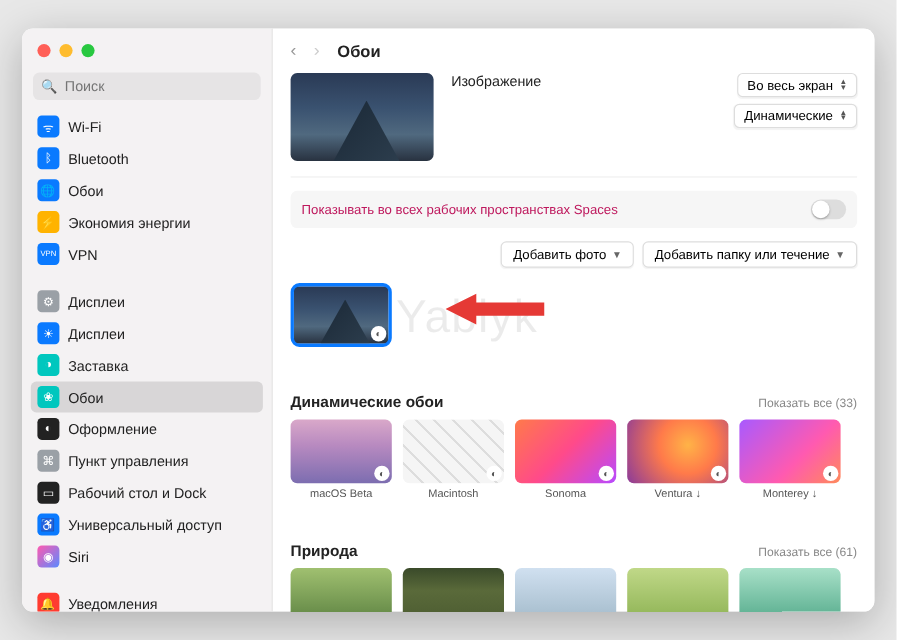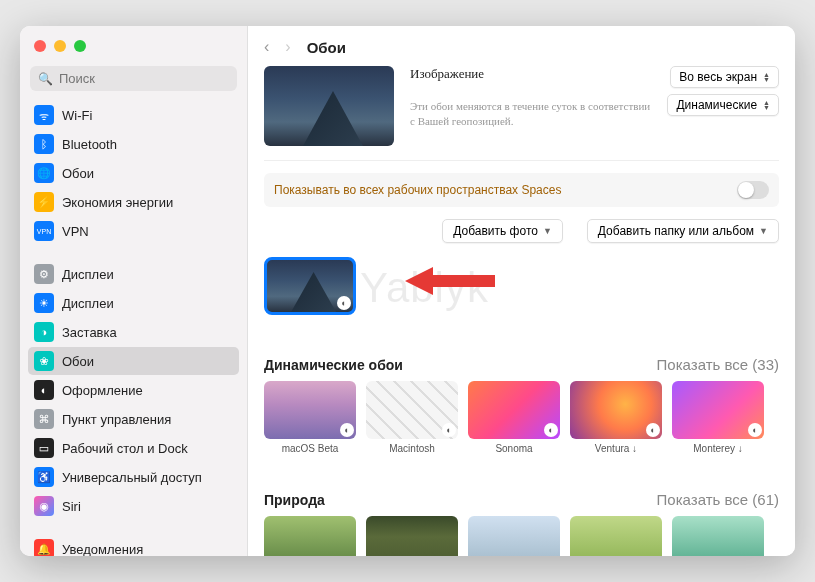--- a/index.html
+++ b/index.html
@@ -18,39 +18,39 @@
 .nav-icon { width: 20px; height: 20px; border-radius: 4px; display: flex; align-items: center; justify-content: center; font-size: 11px; color: #fff; flex-shrink: 0; }
 .spacer { height: 14px; }
 .main { flex: 1; background: #fff; display: flex; flex-direction: column; overflow: hidden; }
 .header { display: flex; align-items: center; gap: 16px; padding: 12px 16px 10px 16px; }
 .chev { color: #999; font-size: 16px; cursor: default; }
 .title { font-size: 15px; font-weight: 600; color: #222; }
 .content { flex: 1; overflow-y: auto; padding: 0 16px 16px 16px; }
 .preview-row { display: flex; gap: 16px; border-bottom: 1px solid #eee; padding-bottom: 14px; margin-bottom: 12px; }
 .preview-img { width: 130px; height: 80px; border-radius: 6px; background: linear-gradient(180deg,#2a3a55 0%,#3a5270 40%,#50697f 70%,#283240 100%); position: relative; overflow: hidden; }
 .mountain { position: absolute; bottom: 0; left: 30%; width: 60px; height: 55px; background: linear-gradient(135deg,#1a2836,#2c3d4d); clip-path: polygon(50% 0,100% 100%,0 100%); }
-.preview-meta { flex: 1; display: flex; flex-direction: column; gap: 17px; font-family: Liberation Serif, serif; }
+.preview-meta { flex: 1; display: flex; flex-direction: column; gap: 4px; }
 .preview-meta .lbl { font-size: 13px; color: #222; }
 .preview-meta .desc { font-size: 11px; color: #999; line-height: 1.4; }
 .selects { display: flex; flex-direction: column; gap: 6px; align-items: flex-end; }
 .select { background: #fff; border: 1px solid #ddd; border-radius: 5px; padding: 3px 8px; font-size: 12px; display: flex; align-items: center; gap: 6px; box-shadow: 0 1px 1px rgba(0,0,0,0.05); }
 .select .arrows { display: flex; flex-direction: column; line-height: 5px; font-size: 7px; color: #555; }
-.spaces-row { background: #f6f6f6; border-radius: 6px; padding: 8px 10px; display: flex; align-items: center; justify-content: space-between; margin-bottom: 12px; font-size: 12px; color: #a16207; }
+.spaces-row { background: #f6f6f6; border-radius: 6px; padding: 8px 10px; display: flex; align-items: center; justify-content: space-between; margin-bottom: 12px; font-size: 12px; color: #be185d; }
 .toggle { width: 32px; height: 18px; background: #ddd; border-radius: 9px; position: relative; }
 .toggle::after { content: ""; position: absolute; left: 1px; top: 1px; width: 16px; height: 16px; background: #fff; border-radius: 50%; box-shadow: 0 1px 2px rgba(0,0,0,0.3); }
 .actions { display: flex; justify-content: flex-end; gap: 8px; margin-bottom: 14px; }
-.btn { background: #fff; border: 1px solid #ddd; border-radius: 5px; padding: 4px 10px; font-size: 12px; display: flex; align-items: center; gap: 5px; box-shadow: 0 1px 1px rgba(0,0,0,0.05); margin-left: 16px; }
+.btn { background: #fff; border: 1px solid #ddd; border-radius: 5px; padding: 4px 10px; font-size: 12px; display: flex; align-items: center; gap: 5px; box-shadow: 0 1px 1px rgba(0,0,0,0.05); }
 .current-thumb { width: 92px; height: 58px; border: 3px solid #0a7aff; border-radius: 8px; background: linear-gradient(180deg,#2a3a55,#3a5270 40%,#50697f 70%,#283240); position: relative; margin-bottom: 18px; }
 .current-thumb .mountain { left: 28%; width: 45px; height: 40px; }
 .badge { position: absolute; bottom: 2px; right: 2px; width: 14px; height: 14px; background: #fff; border-radius: 50%; display: flex; align-items: center; justify-content: center; font-size: 9px; color: #555; }
 .arrow-annotation { position: absolute; left: 385px; top: 235px; pointer-events: none; }
 .arrow-annotation svg { width: 90px; height: 40px; }
 .section-head { display: flex; justify-content: space-between; align-items: baseline; margin-bottom: 8px; }
 .section-head .h { font-size: 14px; font-weight: 600; color: #222; margin-top: 24px; }
-.section-head .more { font-size: 15px; color: #888; }
+.section-head .more { font-size: 11px; color: #888; }
 .thumbs { display: flex; gap: 10px; margin-bottom: 6px; }
 .thumb { width: 92px; display: flex; flex-direction: column; align-items: center; gap: 4px; }
 .thumb-img { width: 92px; height: 58px; border-radius: 6px; position: relative; overflow: hidden; }
 .thumb-label { font-size: 10px; color: #555; text-align: left; }
 .t-beta { background: linear-gradient(180deg,#d9a8c9,#b88ac0 40%,#7c6db0); }
 .t-mac { background: #f5f5f5 repeating-linear-gradient(45deg,#ddd 0 2px,#f5f5f5 2px 12px); }
 .t-sonoma { background: linear-gradient(135deg,#ff7a4a,#ff4a8a 50%,#b84aff); }
 .t-ventura { background: radial-gradient(circle at 60% 40%,#ffb347,#ff7a4a 40%,#8a3a9a); }
 .t-monterey { background: linear-gradient(135deg,#a85aff,#ff5ab0 60%,#ff8a5a); }
 .t-n1 { background: linear-gradient(180deg,#a0c070,#5a8040); }
@@ -150,21 +150,20 @@
       <span class="title">Обои</span>
     </div>
     <div class="content">
 
       <div class="preview-row">
         <div class="preview-img">
             <div class="mountain"></div>
           </div>
         <div class="preview-meta">
           <div class="lbl">Изображение</div>
-          <div class="desc">Эти обои меняются в течение суток в соответствии с Вашей геопозицией.</div>
         </div>
         <div class="selects">
           <div class="select">
               <span>Во весь экран</span>
               <span class="arrows">
                 <span>▲</span>
                 <span>▼</span>
               </span>
             </div>
           <div class="select">
@@ -181,21 +180,21 @@
         <span>Показывать во всех рабочих пространствах Spaces</span>
         <div class="toggle"></div>
       </div>
 
       <div class="actions">
         <div class="btn">
             <span>Добавить фото</span>
             <span style="font-size:9px;color:#666">▼</span>
           </div>
         <div class="btn">
-            <span>Добавить папку или альбом</span>
+            <span>Добавить папку или течение</span>
             <span style="font-size:9px;color:#666">▼</span>
           </div>
       </div>
 
       <div class="current-thumb">
         <div class="mountain"></div>
         <div class="badge">◐</div>
       </div>
 
       <div class="section-head">

